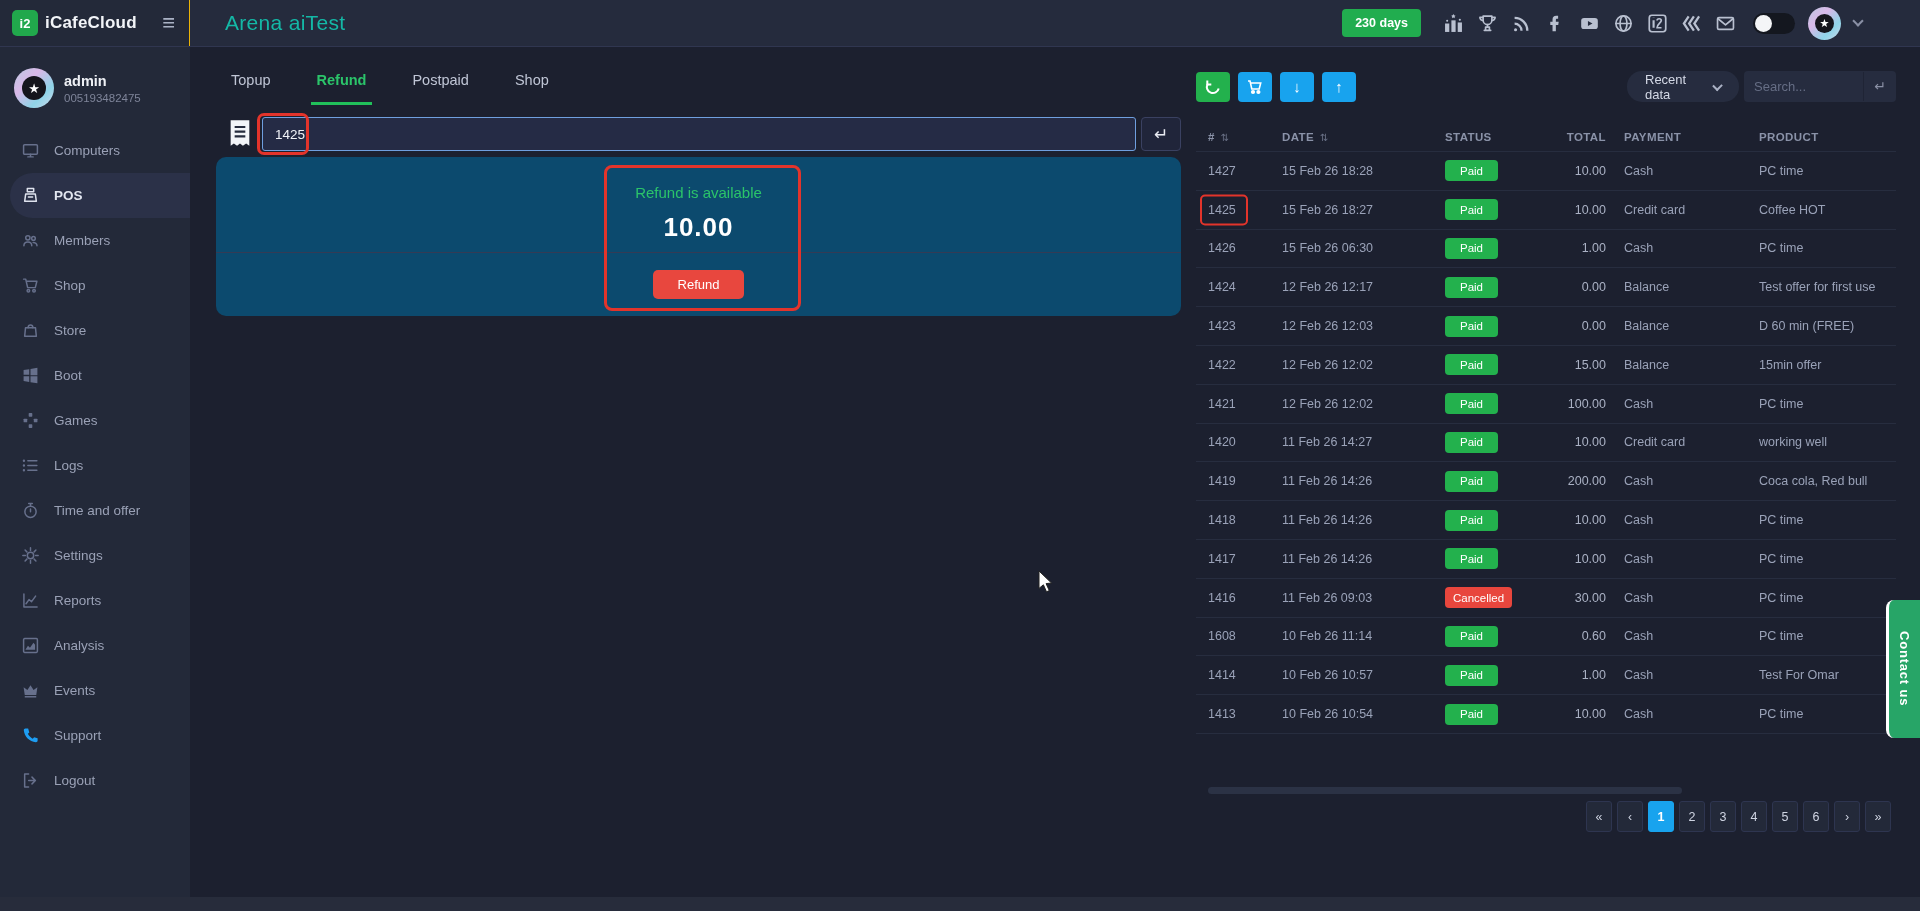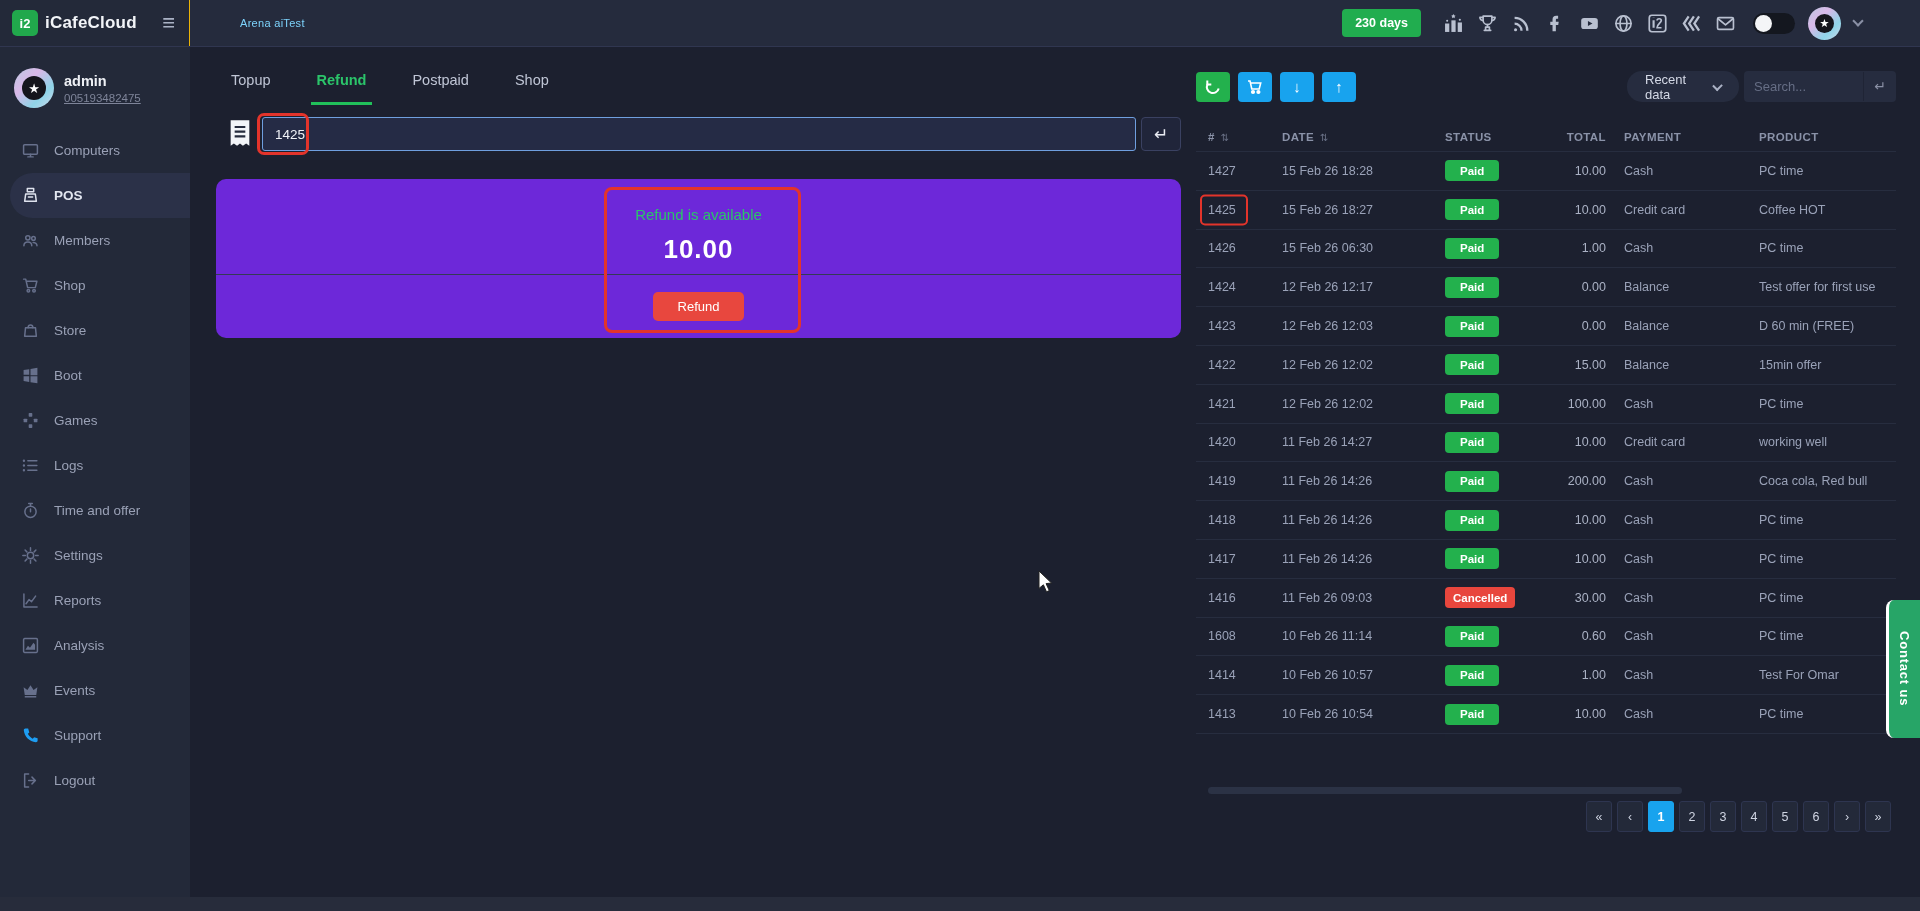--- a/index.html
+++ b/index.html
@@ -22,21 +22,21 @@
     width:190px; height:100%; display:flex; align-items:center;
     padding:0 14px 0 12px; border-right:1px solid #eab308; background:#232939;
   }
   .logo-mark {
     width:26px; height:26px; background:#21a84c; border-radius:5px;
     display:flex; align-items:center; justify-content:center;
     color:#fff; font-weight:bold; font-size:13px;
   }
   .brand-name { font-size:17px; font-weight:bold; color:#f2f4f8; margin-left:7px; letter-spacing:.2px; }
   .burger { margin-left:auto; color:#aab2c5; font-size:22px; line-height:1; cursor:pointer; }
-  .page-title { margin-left:50px; font-size:11px; color:#7dd3fc; letter-spacing:.3px; }
+  .page-title { margin-left:35px; font-size:21px; color:#14b8a6; letter-spacing:.3px; }
   .header-right { margin-left:auto; display:flex; align-items:center; gap:13px; margin-right:58px; }
   .days-badge {
     background:#21ad4f; color:#fff; font-size:12.5px; font-weight:bold;
     border:none; border-radius:4px; padding:7px 13px; margin-right:9px; cursor:pointer;
   }
   .hicon { color:#b9c0d0; width:21px; height:21px; display:flex; align-items:center; justify-content:center; cursor:pointer; }
   .hicon svg { width:19px; height:19px; }
   .theme-toggle {
     width:42px; height:21px; border-radius:11px; background:#14171f;
     position:relative; margin-left:4px; cursor:pointer;
@@ -69,21 +69,21 @@
     width:40px; height:40px; border-radius:50%; flex:0 0 40px;
     background:linear-gradient(135deg,#bcc9e2 0%,#d9b8e8 35%,#8fd4e8 70%,#cfd8ea 100%);
     display:flex; align-items:center; justify-content:center;
   }
   .user-avatar .medal {
     width:24px; height:24px; border-radius:50%; background:#15151c;
     color:#fff; font-size:13px; display:flex; align-items:center; justify-content:center;
   }
   .user-meta { margin-left:10px; }
   .user-name { font-size:14.5px; font-weight:bold; color:#eef0f5; }
-  .user-id { font-size:11.5px; color:#7e8499; margin-top:3px;text-decoration:underline; }
+  .user-id { font-size:11.5px; color:#7e8499; margin-top:3px; }
   .nav { margin-top:6px; }
   .nav-item {
     height:45px; display:flex; align-items:center; padding-left:22px; gap:15px;
     cursor:pointer; color:#9aa1b6; font-size:13.5px;
   }
   .nav-item .nicon { width:17px; height:17px; color:#67708c; display:flex; align-items:center; justify-content:center; }
   .nav-item .nicon svg { width:17px; height:17px; }
   .nav-item.active {
     background:#2b3148; border-radius:26px 0 0 26px;
     margin-left:10px; padding-left:12px; color:#e2e6f0; font-weight:bold;
@@ -115,22 +115,22 @@
   }
   #enter-btn {
     position:absolute; left:1141px; top:117px; width:40px; height:34px;
     background:#20253a; border:1px solid #3a4161; border-radius:4px;
     color:#e8ebf2; font-size:17px; display:flex; align-items:center; justify-content:center;
     cursor:pointer; z-index:2;
   }
 
   
   #refund-panel {
-    position:absolute; left:216px; top:179px; width:965px; height:159px;
-    background:#6d28d9; border-radius:10px; z-index:1;
+    position:absolute; left:216px; top:157px; width:965px; height:159px;
+    background:#0c4a6e; border-radius:10px; z-index:1;
   }
   .refund-status { text-align:center; margin-top:27px; font-size:15px; color:#2bc46a; }
   .refund-amount { text-align:center; margin-top:11px; font-size:26px; font-weight:bold; color:#fff; letter-spacing:1px; }
   .panel-divider { position:absolute; left:0; top:95px; width:100%; height:1px; background:#343b55; }
   .refund-btn {
     position:absolute; left:437px; top:113px; width:91px; height:29px;
     background:#e8473e; color:#fff; border:none; border-radius:5px;
     font-size:13px; cursor:pointer; font-family:inherit;
   }
   .ann-panel {
@@ -178,21 +178,21 @@
   .thead { height:30px; color:#8a92a8; font-size:11.5px; font-weight:bold; letter-spacing:.4px; border-bottom:1px solid #272d3f; }
   .thead .sort { font-size:10px; color:#6a7187; margin-left:6px; font-weight:normal; cursor:pointer; }
   .thead .c-total { text-align:right; }
   .thead .c-pay { padding-left:18px; }
   .trow { height:38.8px; border-bottom:1px solid #272d3f; font-size:12.5px; color:#9aa2b8; cursor:default; }
   .trow .c-id { position:relative; color:#9aa2b8; }
   .trow .c-total { text-align:right; color:#aab1c4; }
   .trow .c-pay { padding-left:18px; }
   .badge {
     display:inline-block; padding:4.5px 15px; border-radius:4px;
-    color:#fff; font-size:11.5px; font-weight:bold;
+    color:#fff; font-size:11.5px; font-weight:normal;
   }
   .badge.paid { background:#23b14d; }
   .badge.cancelled { background:#e8463d; padding:4.5px 8px; }
   .ann-row {
     position:absolute; left:-8px; top:50%; transform:translateY(-50%);
     width:48px; height:31px; border:2px solid #e3342b; border-radius:5px; pointer-events:none;
   }
 
   .h-scrollbar {
     position:absolute; left:1208px; top:787px; width:474px; height:7px;

